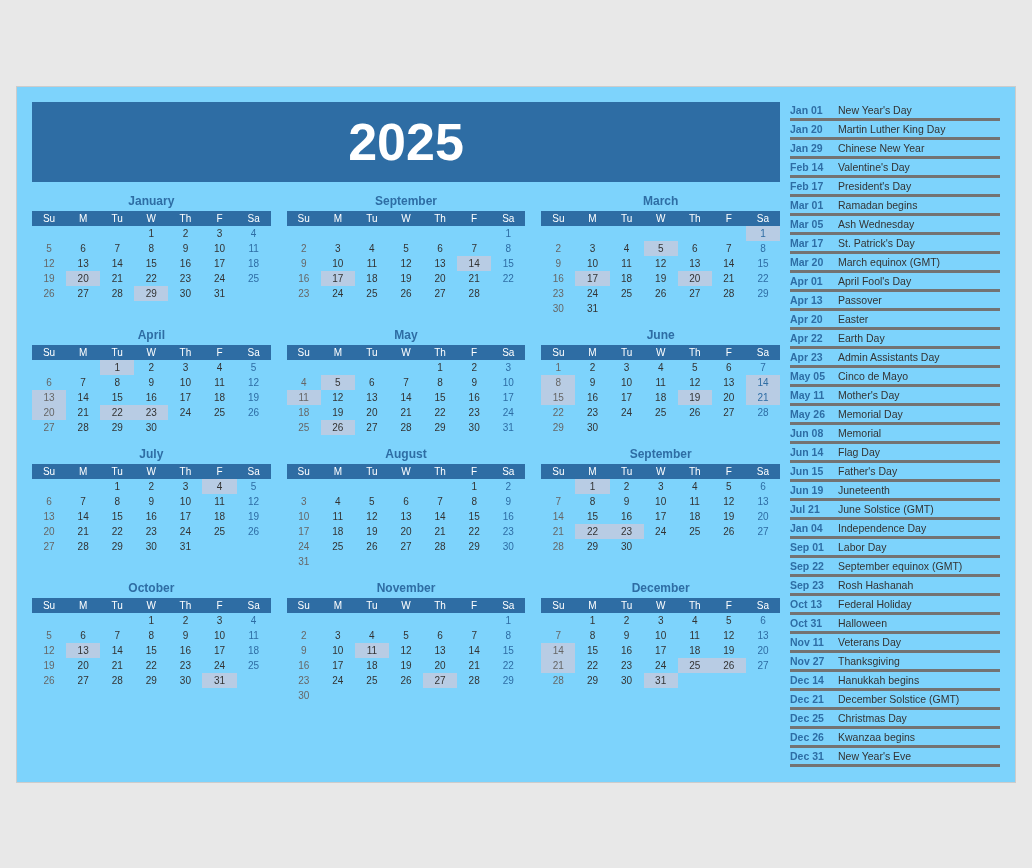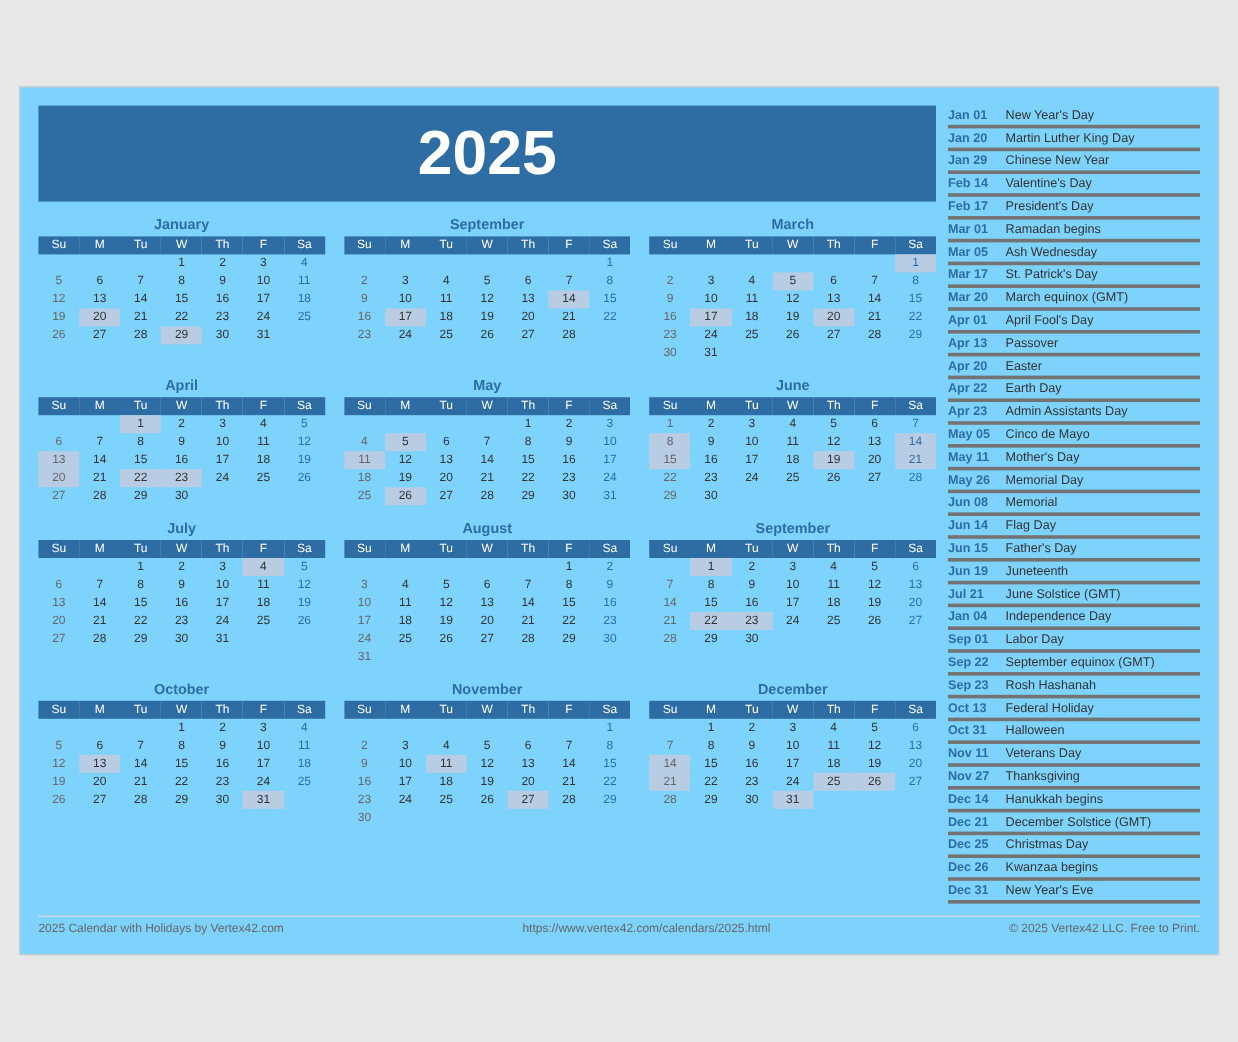--- a/index.html
+++ b/index.html
@@ -1046,18 +1046,13 @@
             <span class="holiday-date">Dec 26</span>
             <span class="holiday-name">Kwanzaa begins</span>
           </div>
           <div class="holiday-item">
             <span class="holiday-date">Dec 31</span>
             <span class="holiday-name">New Year's Eve</span>
           </div>
         </div>
     </div>
   </div>
-  <div class="footer">
-    <span>2025 Calendar with Holidays by Vertex42.com</span>
-    <span>https://www.vertex42.com/calendars/2025.html</span>
-    <span>© 2025 Vertex42 LLC. Free to Print.</span>
-  </div>
 </div>
 
 </body></html>

